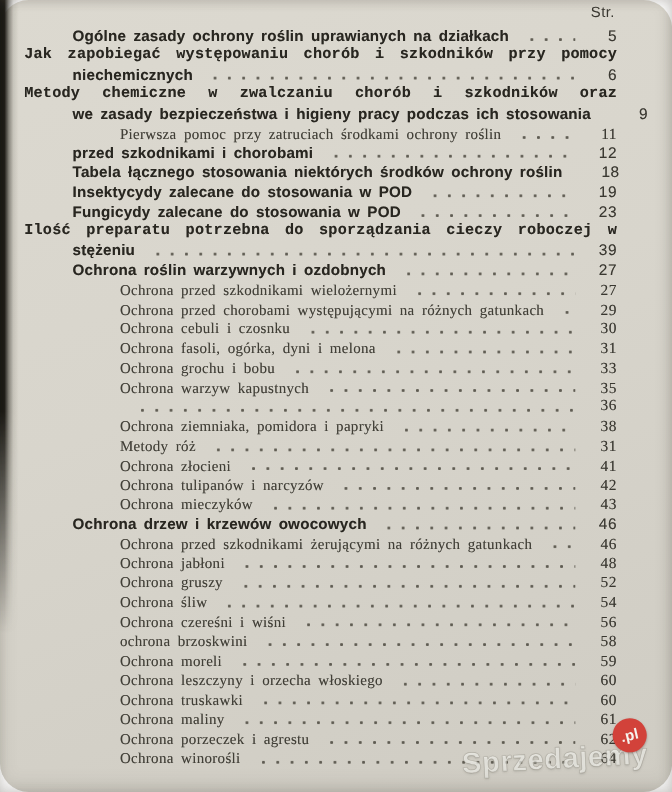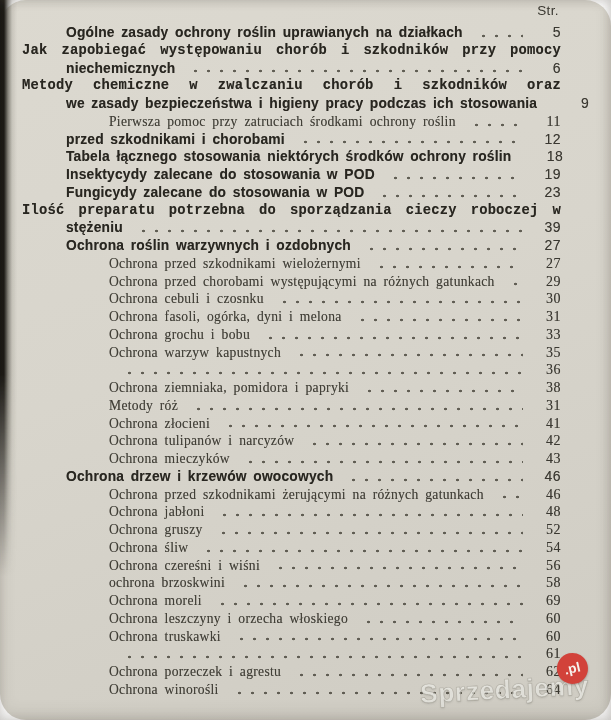--- a/index.html
+++ b/index.html
@@ -258,39 +258,40 @@
         <div class="flex-line">
           <span class="txt">ochrona brzoskwini</span>
           <span class="leader"></span>
           <span class="pg">58</span>
         </div>
       </div>
       <div class="entry sub">
         <div class="flex-line">
           <span class="txt">Ochrona moreli</span>
           <span class="leader"></span>
-          <span class="pg">69</span>
+          <span class="pg">59</span>
         </div>
       </div>
       <div class="entry sub">
         <div class="flex-line">
           <span class="txt">Ochrona leszczyny i orzecha włoskiego</span>
           <span class="leader"></span>
           <span class="pg">60</span>
         </div>
       </div>
       <div class="entry sub">
         <div class="flex-line">
           <span class="txt">Ochrona truskawki</span>
           <span class="leader"></span>
           <span class="pg">60</span>
         </div>
       </div>
       <div class="entry sub">
         <div class="flex-line">
+          <span class="txt">Ochrona maliny</span>
           <span class="leader"></span>
           <span class="pg">61</span>
         </div>
       </div>
       <div class="entry sub">
         <div class="flex-line">
           <span class="txt">Ochrona porzeczek i agrestu</span>
           <span class="leader"></span>
           <span class="pg">62</span>
         </div>

